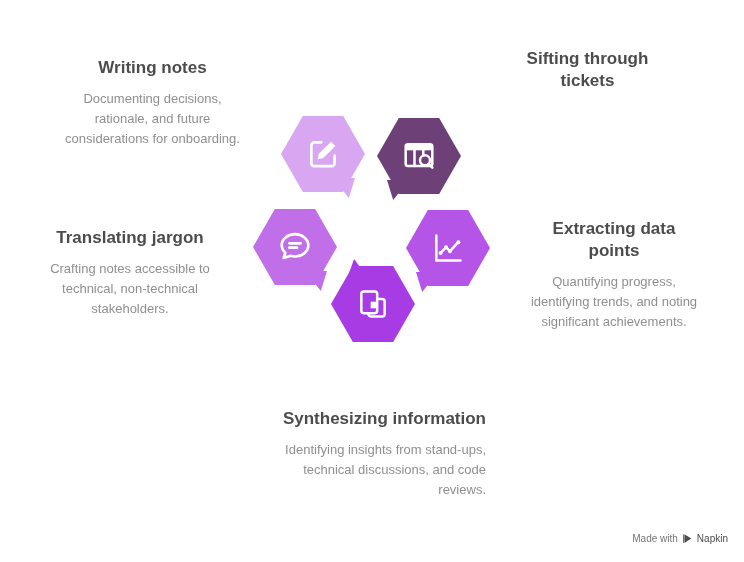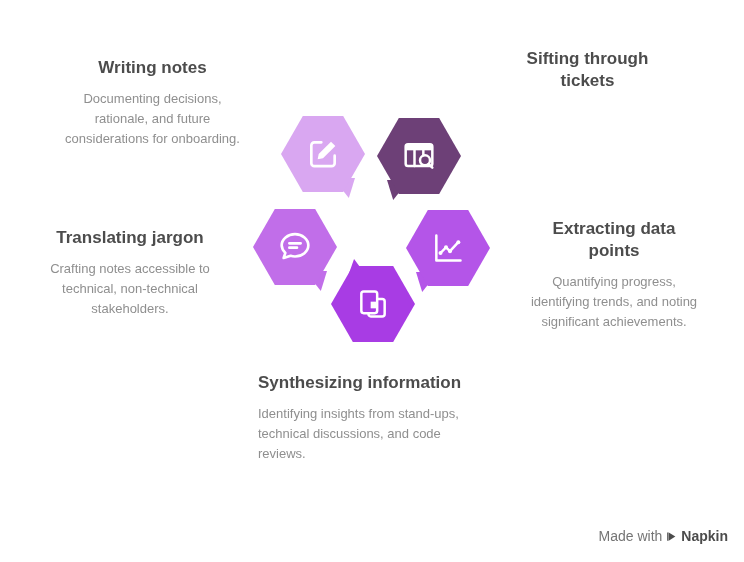--- a/index.html
+++ b/index.html
@@ -23,21 +23,21 @@
     line-height: 1.3;
   }
   .label p {
     font-size: 13px;
     color: #8f8f8f;
     line-height: 1.55;
     margin-top: 10px;
   }
   .align-right { text-align: center; }
   .align-left { text-align: center; }
-  .align-center { text-align: left; }
+  .align-center { text-align: right; margin-top: 36px; }
 
   .label-writing   { right: 504px; top: 57px;  width: 175px; }
   .label-tickets   { left: 505px;  top: 48px;  width: 165px; }
   .label-jargon    { right: 529px; top: 227px; width: 170px; }
   .label-data      { left: 528px;  top: 218px; width: 172px; }
   .label-synth     { left: 258px;  top: 372px; width: 228px; }
 
   .hex { position: absolute; width: 84px; height: 76px; }
   .hex-shape {
     position: absolute; left: 0; top: 0;
@@ -59,24 +59,24 @@
   .hex-data    { left: 406px; top: 210px; }
   .hex-synth   { left: 331px; top: 266px; }
 
   .watermark {
     position: absolute;
     right: 16px;
     bottom: 18px;
     display: flex;
     align-items: center;
     gap: 4px;
-    font-size: 14px;
+    font-size: 10px;
     color: #757575;
   }
-  .watermark .brand { color: #4c4c4c; font-weight: bold; }
+  .watermark .brand { color: #4c4c4c; font-weight: normal; }
 </style>
 </head>
 <body>
 
 <div class="canvas">
 
   <div class="label label-writing align-right">
     <h3>Writing notes</h3>
     <p>Documenting decisions, rationale, and future considerations for onboarding.</p>
   </div>

